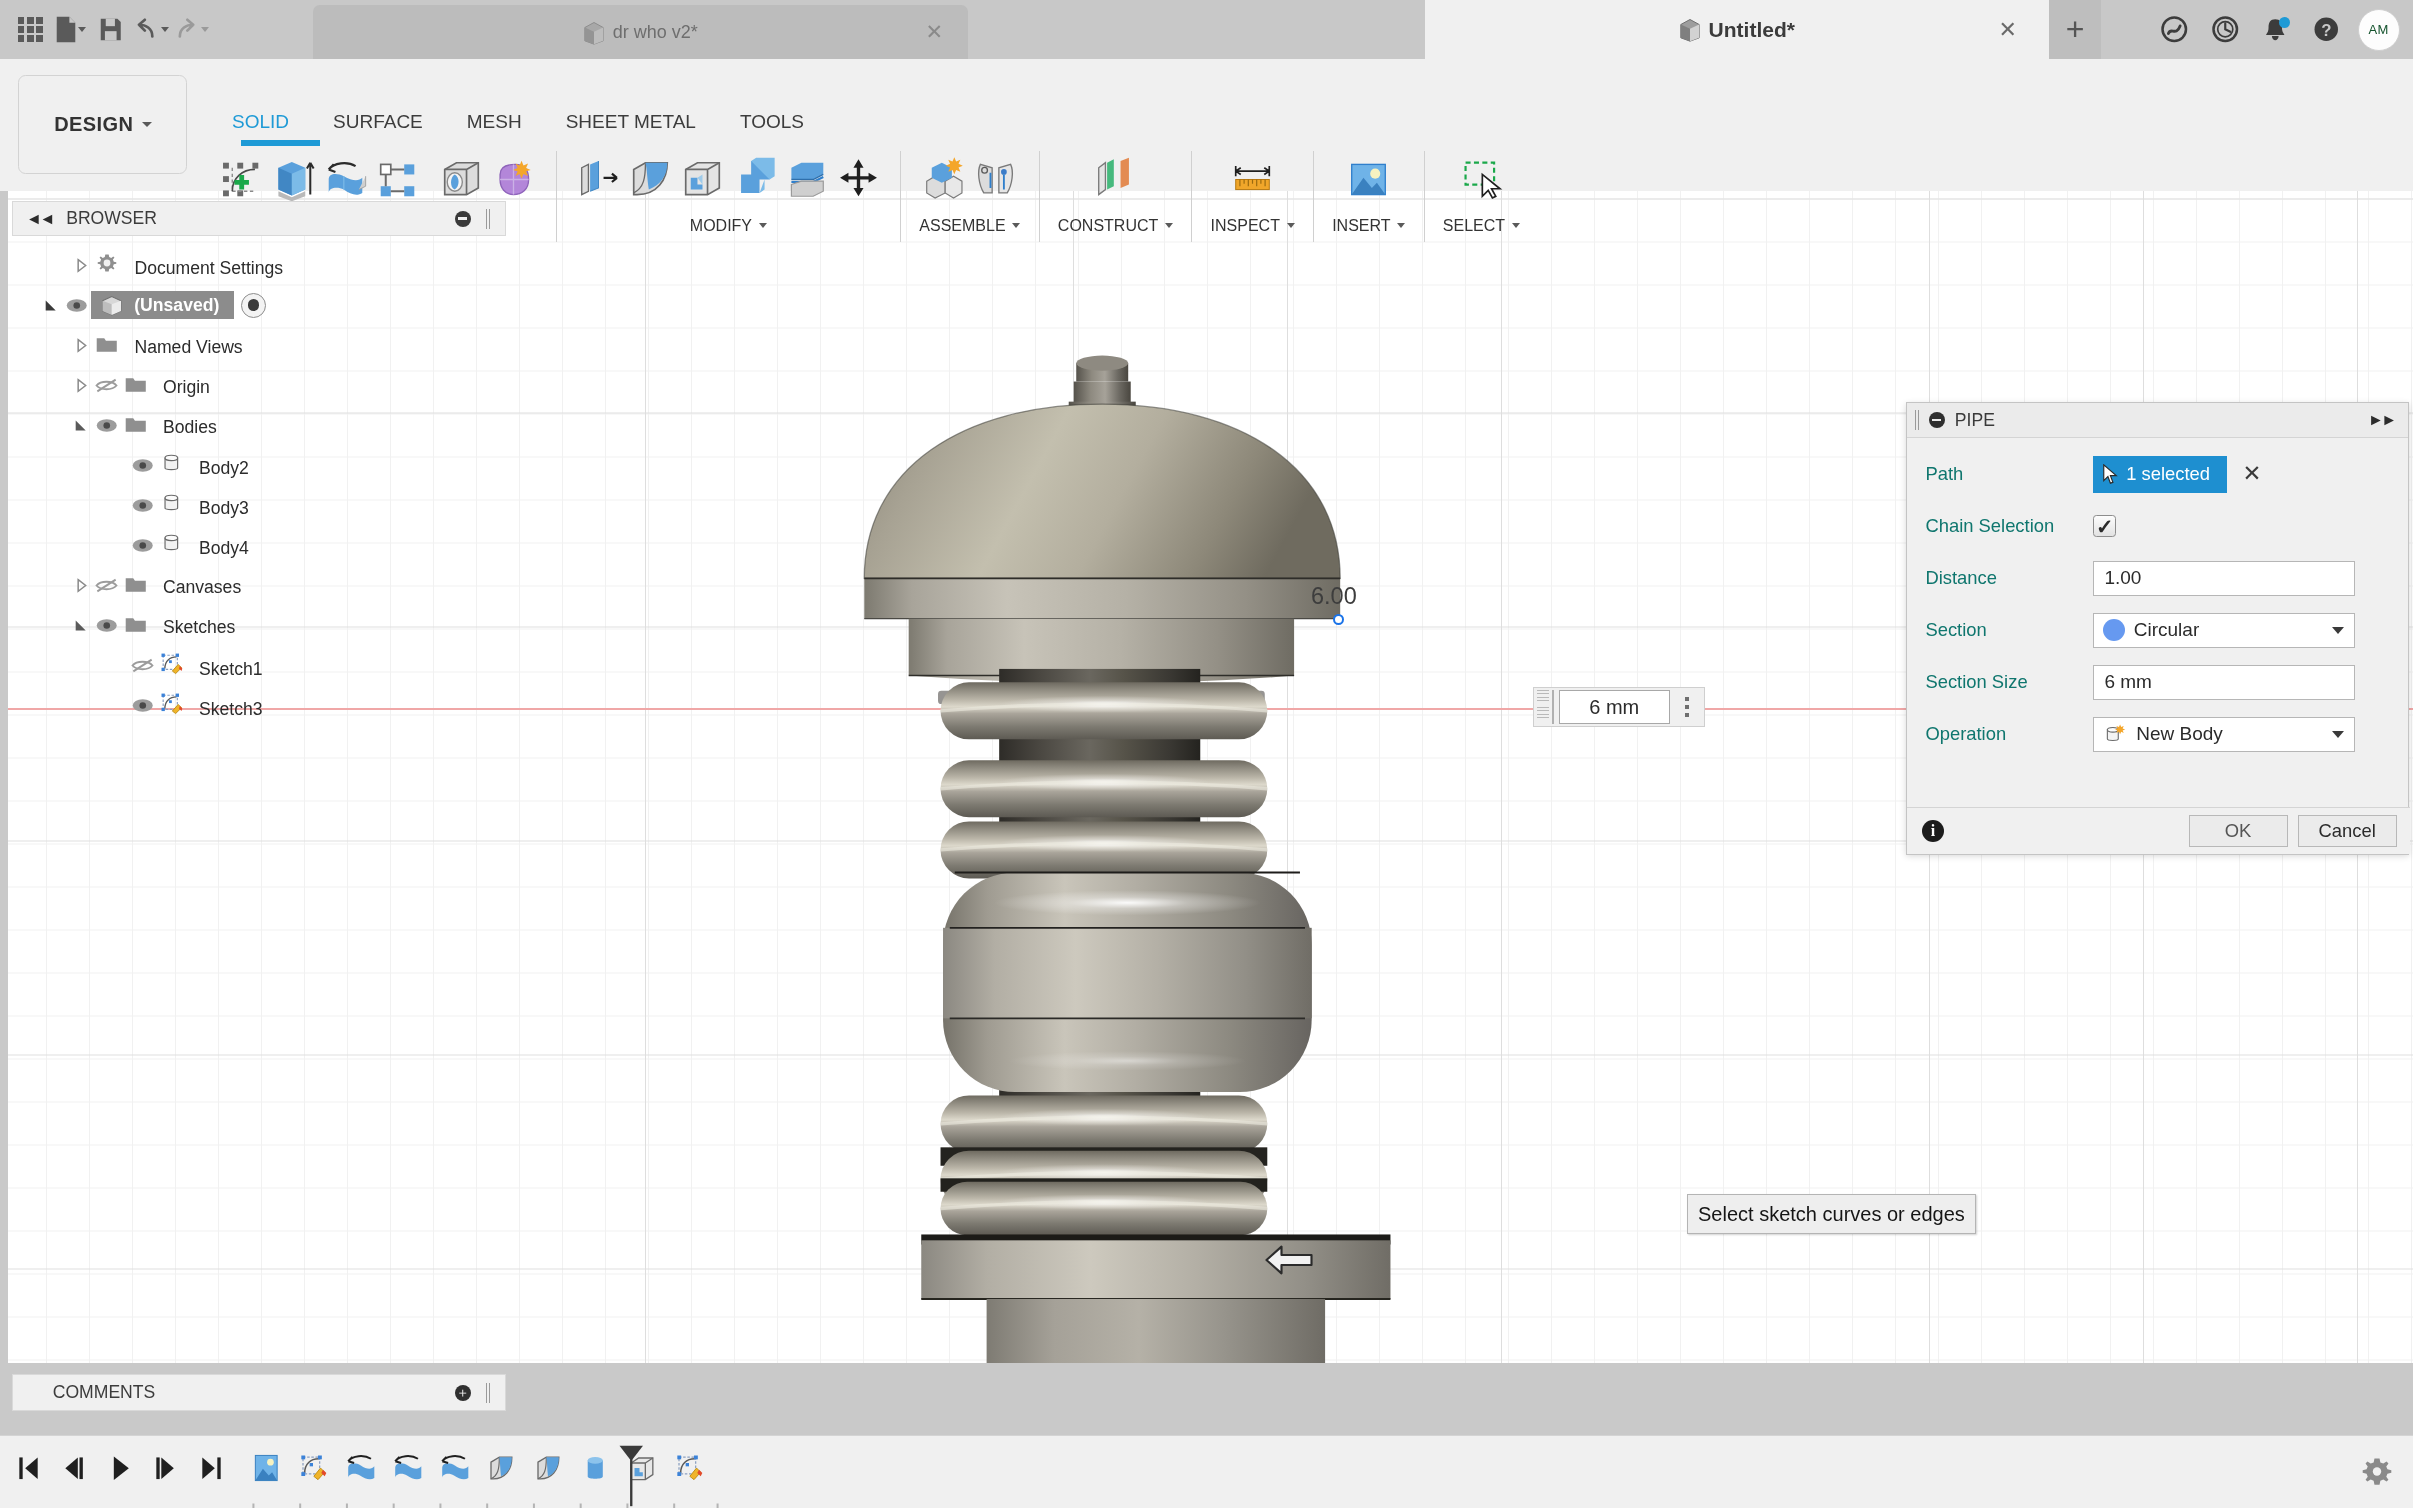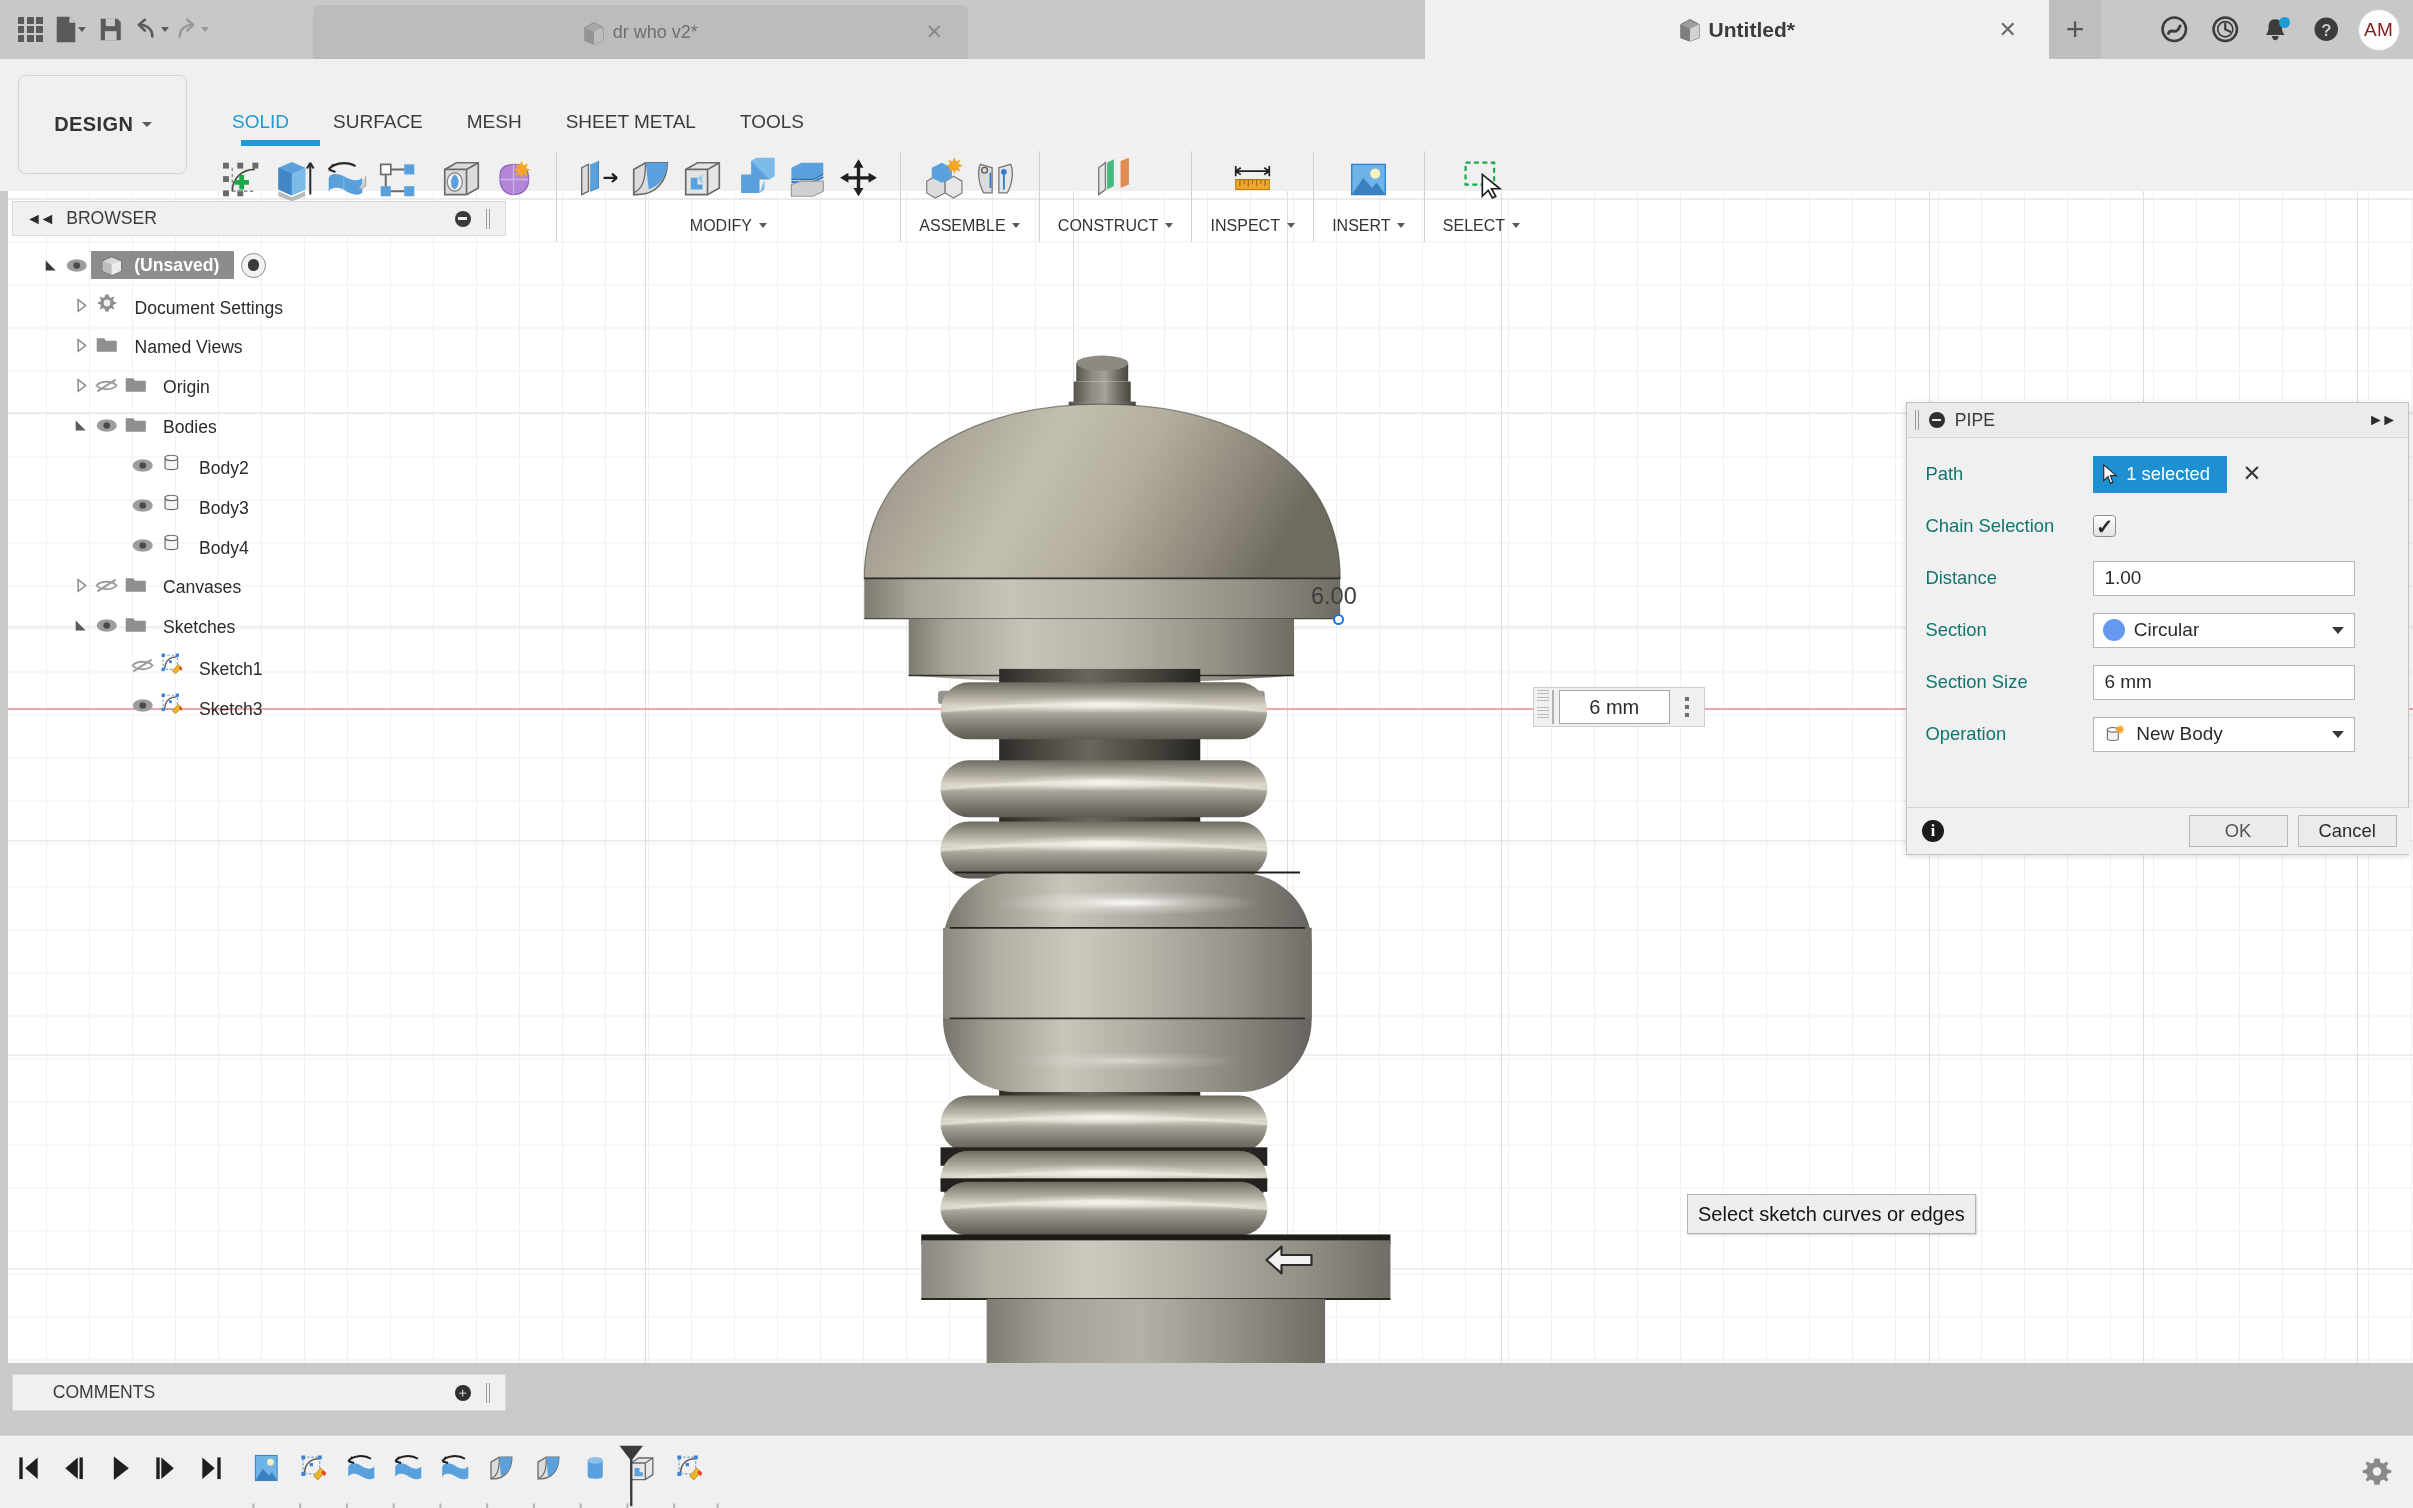--- a/index.html
+++ b/index.html
@@ -49,21 +49,21 @@
     background:#bebebe; display:flex; align-items:center; justify-content:center;
     cursor:pointer;
   }
   .newtab .plus { font-size:32px; color:#555; line-height:23.5px; font-weight:400;}
 
   .tb-right { position:absolute; right:13.4px; top:0; height:59px; display:flex; align-items:center; gap:11.7px; }
   .tbr-icon { width:39px;height:39px; display:flex;align-items:center;justify-content:center; cursor:pointer; position:relative;}
   .avatar {
     width:42px;height:42px;border-radius:50%; background:#fdfdfd; border:0.8px solid #cfcfcf;
     display:flex;align-items:center;justify-content:center;
-    font-size:19px; color:#7f1d1d; letter-spacing:0.4px; cursor:pointer;
+    font-size:13px; color:#14532d; letter-spacing:0.4px; cursor:pointer;
   }
   .bluedot { position:absolute; right:5px; top:6.7px; width:11.7px;height:11.7px;border-radius:50%;background:#1e9ad6; }
 
   
   .cube { width:22px; height:25px; position:relative; display:inline-block; margin-right:7.5px; vertical-align:-4.2px;}
 
   
   .ribbon {
     position:absolute; left:0; top:59px; width:2413px; height:132px;
     background:#f0f0f0;
@@ -830,20 +830,37 @@
 
 <div class="browser-hdr">
   <span class="rewind">◄◄</span>
   <span>BROWSER</span>
   <span class="minus"></span>
   <span class="gripv"></span>
 </div>
 
 <div class="tree">
 
+  <div class="trow" style="padding-left:59px;">
+    <span class="twist">
+      <svg width="15" height="15" viewBox="0 0 18 18">
+          <path d="M5,2 L14,9 L5,16 Z" fill="none" stroke="#8a8a8a" stroke-width="1.8"></path>
+        </svg>
+    </span>
+    <span class="hl">
+      <span class="ficon">
+        <svg width="22" height="22" viewBox="0 0 26 26">
+          <path d="M13,3 L15,3 L15.6,6 L18,7 L20.4,5.2 L21.8,6.6 L20,9 L21,11.4 L24,12 L24,14 L21,14.6 L20,17 L21.8,19.4 L20.4,20.8 L18,19 L15.6,20 L15,23 L13,23 L11,23 L10.4,20 L8,19 L5.6,20.8 L4.2,19.4 L6,17 L5,14.6 L2,14 L2,12 L5,11.4 L6,9 L4.2,6.6 L5.6,5.2 L8,7 L10.4,6 L11,3 Z" fill="#8f8f8f"></path>
+          <circle cx="13" cy="13" r="4" fill="#f0f0f0"></circle>
+        </svg>
+      </span>
+      <span class="tlabel">Document Settings</span>
+    </span>
+  </div>
+
   <div class="trow" style="padding-left:28.5px;">
     <span class="twist">
       <svg width="15" height="15" viewBox="0 0 18 18">
           <path d="M2,3 L14,15 L2,15 Z" fill="#3a3a3a"></path>
         </svg>
     </span>
     <span class="eye">
       <svg width="23.5" height="15" viewBox="0 0 28 18">
           <ellipse cx="14" cy="9" rx="12" ry="7.5" fill="#9c9c9c"></ellipse>
           <circle cx="14" cy="9" r="4" fill="#4a4a4a"></circle>
@@ -853,37 +870,20 @@
       <span class="ficon" style="margin-right:0">
         <svg width="23.5" height="22" viewBox="0 0 28 26">
           <path d="M3,8 L14,3 L25,8 V20 L14,25 L3,20 Z" fill="#d8d8d8" stroke="#6f6f6f" stroke-width="1.2"></path>
           <path d="M3,8 L14,12 L14,25 L3,20 Z" fill="#bdbdbd"></path>
           <path d="M14,12 L25,8 V20 L14,25 Z" fill="#ececec"></path>
         </svg>
       </span>
       <span>(Unsaved)</span>
     </span>
     <span class="radio"></span>
-  </div>
-
-  <div class="trow" style="padding-left:59px;">
-    <span class="twist">
-      <svg width="15" height="15" viewBox="0 0 18 18">
-          <path d="M5,2 L14,9 L5,16 Z" fill="none" stroke="#8a8a8a" stroke-width="1.8"></path>
-        </svg>
-    </span>
-    <span class="hl">
-      <span class="ficon">
-        <svg width="22" height="22" viewBox="0 0 26 26">
-          <path d="M13,3 L15,3 L15.6,6 L18,7 L20.4,5.2 L21.8,6.6 L20,9 L21,11.4 L24,12 L24,14 L21,14.6 L20,17 L21.8,19.4 L20.4,20.8 L18,19 L15.6,20 L15,23 L13,23 L11,23 L10.4,20 L8,19 L5.6,20.8 L4.2,19.4 L6,17 L5,14.6 L2,14 L2,12 L5,11.4 L6,9 L4.2,6.6 L5.6,5.2 L8,7 L10.4,6 L11,3 Z" fill="#8f8f8f"></path>
-          <circle cx="13" cy="13" r="4" fill="#f0f0f0"></circle>
-        </svg>
-      </span>
-      <span class="tlabel">Document Settings</span>
-    </span>
   </div>
 
   <div class="trow" style="padding-left:59px;">
     <span class="twist">
       <svg width="15" height="15" viewBox="0 0 18 18">
           <path d="M5,2 L14,9 L5,16 Z" fill="none" stroke="#8a8a8a" stroke-width="1.8"></path>
         </svg>
     </span>
     <span class="hl">
       <span class="ficon">

